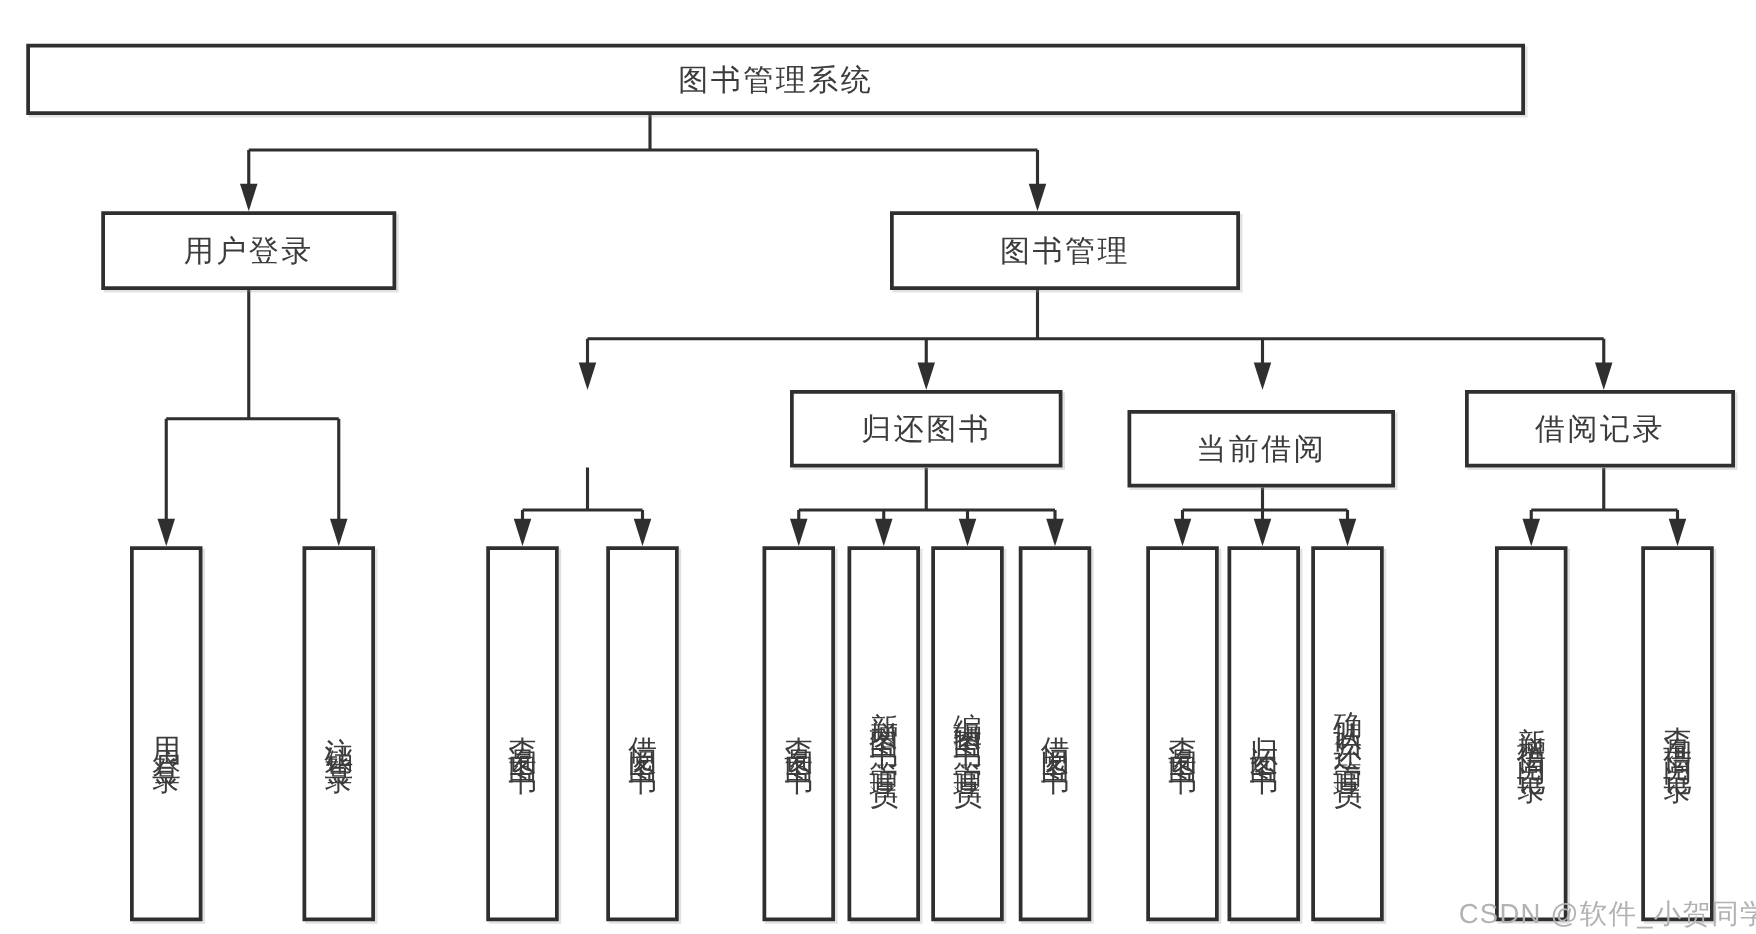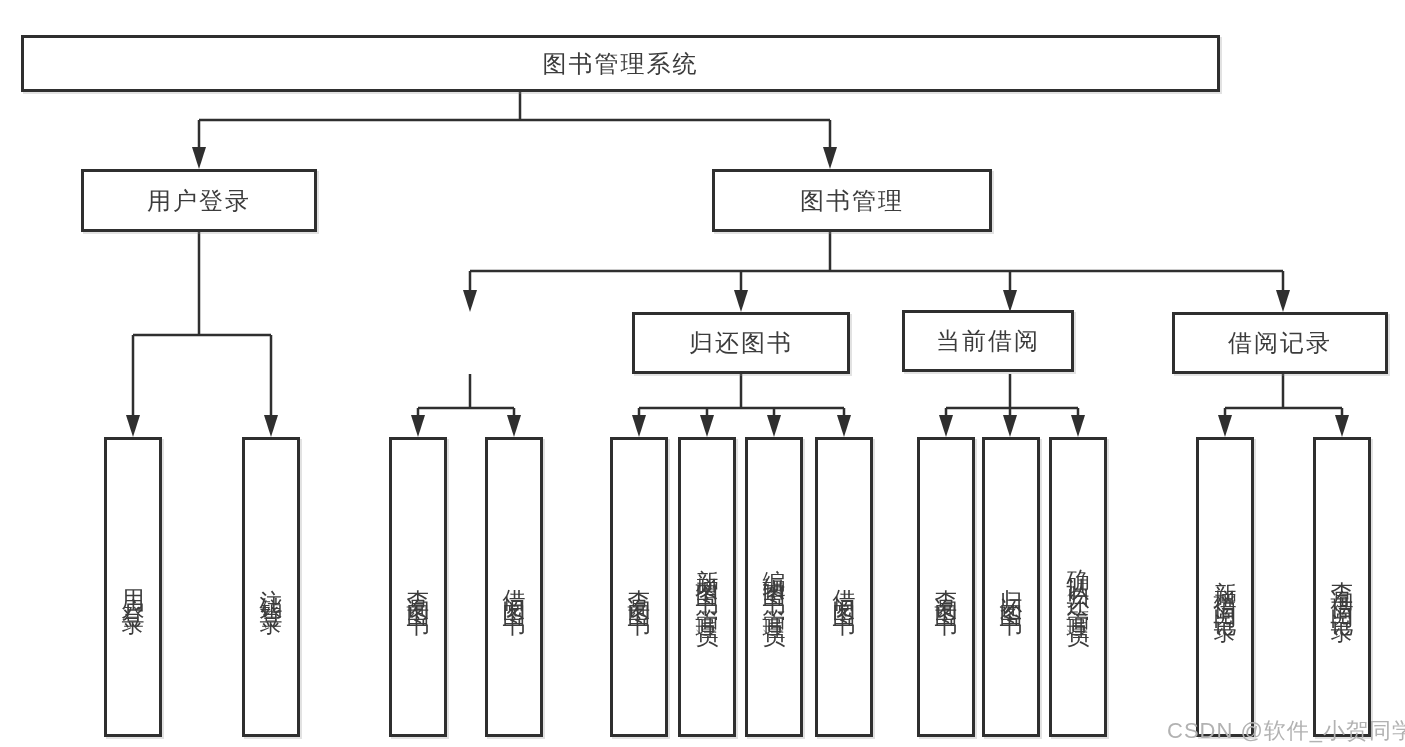--- a/index.html
+++ b/index.html
@@ -91,21 +91,21 @@
     <polygon points="1218,415 1232,415 1225,437"></polygon>
     <polygon points="1335,415 1349,415 1342,437"></polygon>
   </svg>
 
   <div class="node" style="left:21px; top:13px; width:1199px; height:57px;margin-top:22px;">图书管理系统</div>
 
   <div class="node" style="left:81px; top:169px; width:236px; height:63px;">用户登录</div>
   <div class="node" style="left:712px; top:169px; width:280px; height:63px;">图书管理</div>
 
   <div class="node" style="left:632px; top:312px; width:218px; height:62px;">归还图书</div>
-  <div class="node" style="left:902px; top:310px; width:172px; height:62px;">当前借阅</div>
+  <div class="node" style="left:902px; top:328px; width:214px; height:62px;">当前借阅</div>
   <div class="node" style="left:1172px; top:312px; width:216px; height:62px;">借阅记录</div>
 
   <div class="node leaf" style="left:104px; top:437px; width:58px; height:300px;">用户登录</div>
   <div class="node leaf" style="left:242px; top:437px; width:58px; height:300px;">注销登录</div>
 
   <div class="node leaf" style="left:389px; top:437px; width:58px; height:300px;">查询图书</div>
   <div class="node leaf" style="left:485px; top:437px; width:58px; height:300px;">借阅图书</div>
 
   <div class="node leaf" style="left:610px; top:437px; width:58px; height:300px;">查询图书</div>
   <div class="node leaf" style="left:678px; top:437px; width:58px; height:300px;">新增图书（管理员）</div>

